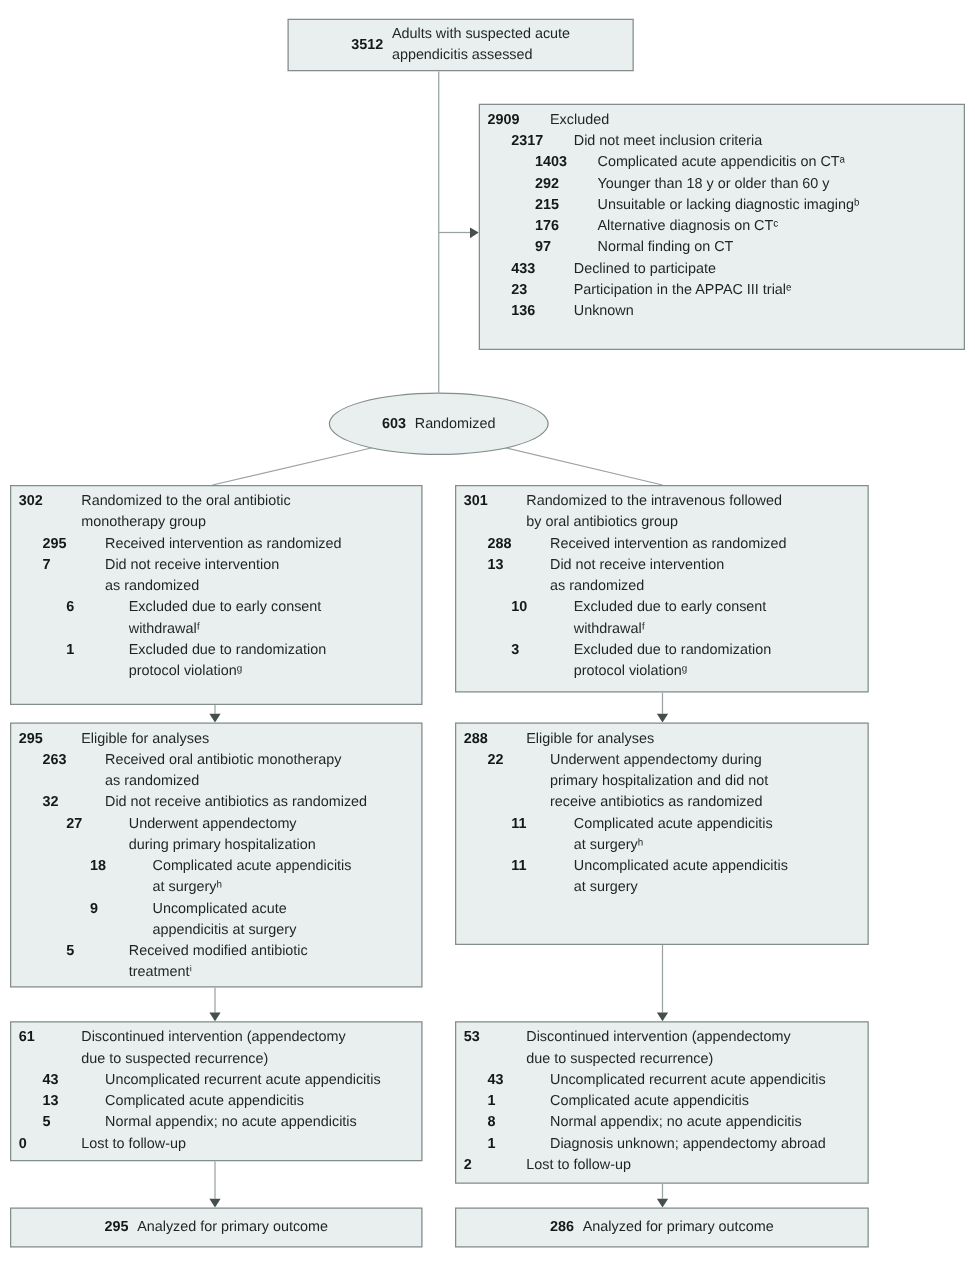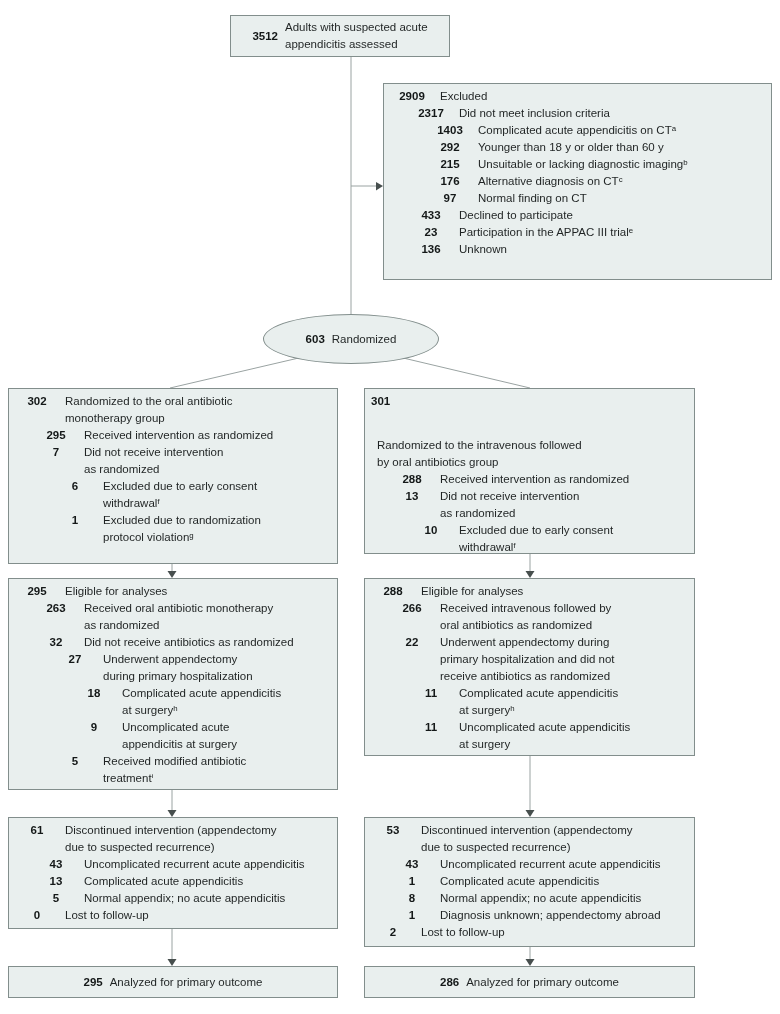--- a/index.html
+++ b/index.html
@@ -34,21 +34,21 @@
     box-sizing:border-box;
     border-radius:50%;
     display:flex;
     justify-content:center;
     align-items:center;
   }
   .num{font-weight:bold;color:#141818;}
   .txt{white-space:pre-line;text-align:left;}
   .centerbox .txt, .oval .txt{margin-left:7px;}
   .row{display:flex;align-items:flex-start;}
-  .row .num{flex:0 0 44px;text-align:center;}
+  .row .num{flex:0 0 44px;text-align:left;}
   .row .txt{margin-left:6px;}
 </style>
 </head>
 <body>
 
 <div class="canvas">
 
   <svg class="connectors" viewBox="0 0 780 1014" xmlns="http://www.w3.org/2000/svg">
     <g stroke="#9aa3a2" stroke-width="1" fill="none">
       <line x1="351" y1="57" x2="351" y2="314"></line>
@@ -66,21 +66,21 @@
       <polygon points="376,182 376,190.5 383,186"></polygon>
       <polygon points="167.5,571 176.5,571 172,578"></polygon>
       <polygon points="167.5,810 176.5,810 172,817"></polygon>
       <polygon points="167.5,959 176.5,959 172,966"></polygon>
       <polygon points="525.5,571 534.5,571 530,578"></polygon>
       <polygon points="525.5,810 534.5,810 530,817"></polygon>
       <polygon points="525.5,959 534.5,959 530,966"></polygon>
     </g>
   </svg>
 
-  <div class="box centerbox" style="left:230px;top:15px;width:220px;height:42px;">
+  <div class="box centerbox" style="left:230px;top:15px;width:277px;height:42px;">
     <span class="num">3512</span>
     <span class="txt">Adults with suspected acute
 appendicitis assessed</span>
   </div>
 
   <div class="box" style="left:383px;top:83px;width:389px;height:197px;">
       <div class="row" style="padding-left: 0px;">
         <span class="num">2909</span>
         <span class="txt">Excluded</span>
       </div>
@@ -148,21 +148,21 @@
 withdrawalᶠ</span>
       </div>
       <div class="row" style="padding-left: 38px;">
         <span class="num">1</span>
         <span class="txt">Excluded due to randomization
 protocol violationᵍ</span>
       </div>
     </div>
 
   <div class="box" style="left:364px;top:388px;width:331px;height:166px;">
-      <div class="row" style="padding-left: 0px; flex-direction: column;">
+      <div class="row" style="padding-left: 0px;">
         <span class="num">301</span>
         <span class="txt">Randomized to the intravenous followed
 by oral antibiotics group</span>
       </div>
       <div class="row" style="padding-left: 19px;">
         <span class="num">288</span>
         <span class="txt">Received intervention as randomized</span>
       </div>
       <div class="row" style="padding-left: 19px;">
         <span class="num">13</span>
@@ -216,25 +216,20 @@
 treatmentⁱ</span>
       </div>
     </div>
 
   <div class="box" style="left:364px;top:578px;width:331px;height:178px;">
       <div class="row" style="padding-left: 0px;">
         <span class="num">288</span>
         <span class="txt">Eligible for analyses</span>
       </div>
       <div class="row" style="padding-left: 19px;">
-        <span class="num">266</span>
-        <span class="txt">Received intravenous followed by
-oral antibiotics as randomized</span>
-      </div>
-      <div class="row" style="padding-left: 19px;">
         <span class="num">22</span>
         <span class="txt">Underwent appendectomy during
 primary hospitalization and did not
 receive antibiotics as randomized</span>
       </div>
       <div class="row" style="padding-left: 38px;">
         <span class="num">11</span>
         <span class="txt">Complicated acute appendicitis
 at surgeryʰ</span>
       </div>

